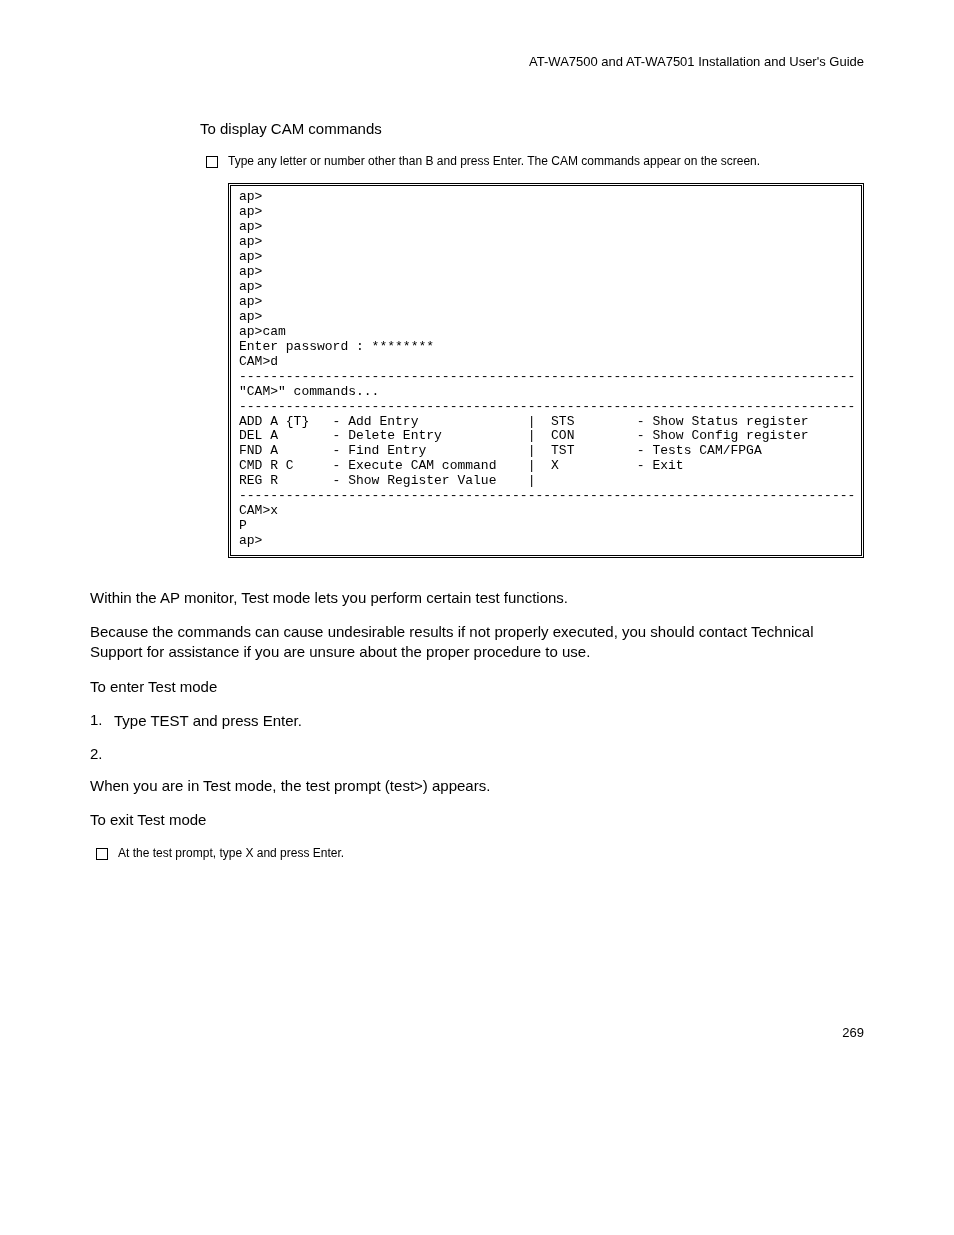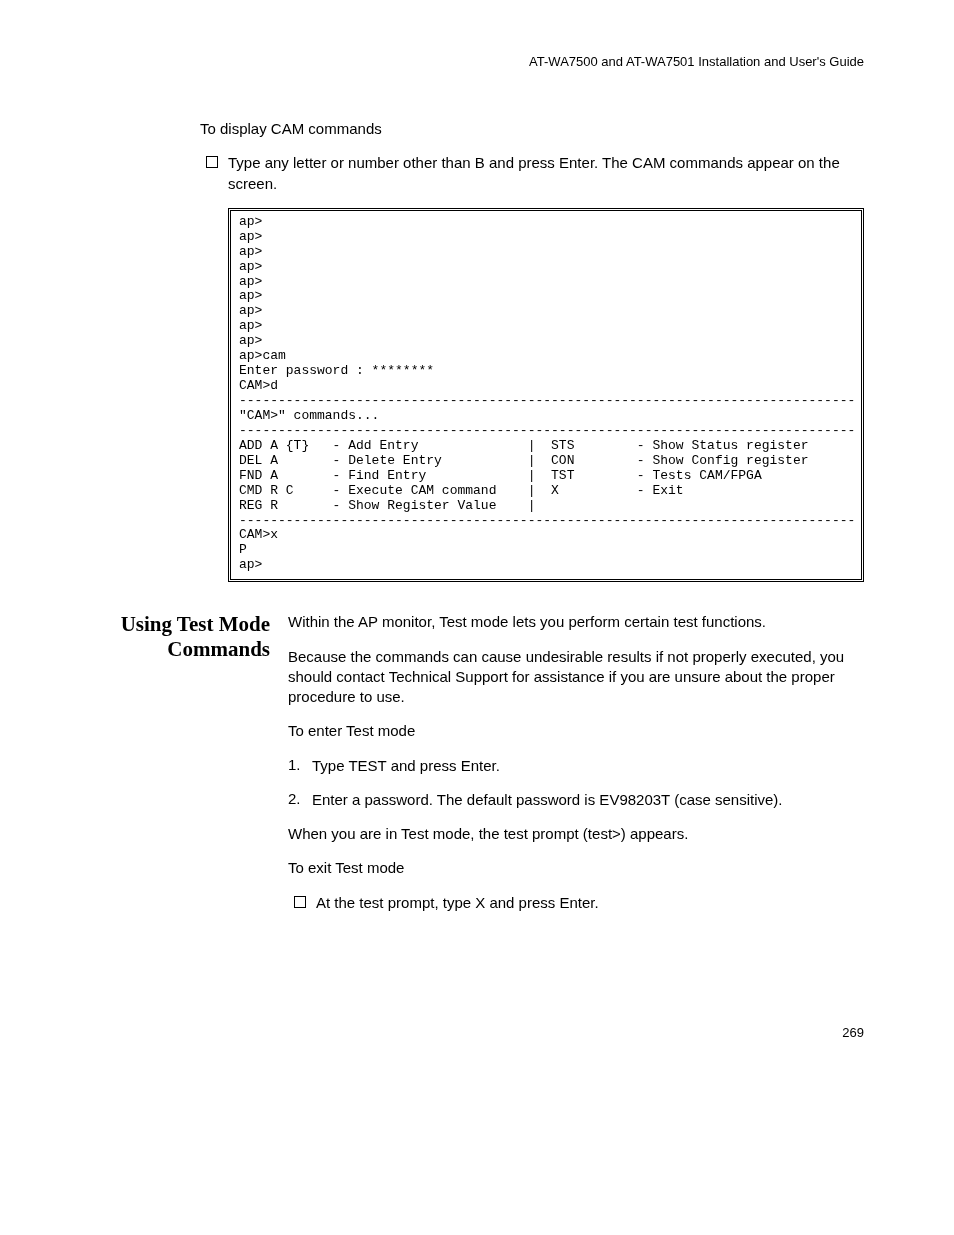--- a/index.html
+++ b/index.html
@@ -37,21 +37,21 @@
   }
   .bullet-icon {
     width: 12px;
     height: 12px;
     border: 1.5px solid #000;
     box-sizing: border-box;
     margin: 3px 10px 0 6px;
     flex: 0 0 auto;
   }
   .bullet-text {
-    font-size: 15px;
+    font-size: 12px;
     line-height: 1.35;
   }
   .num-row {
     display: flex;
     align-items: flex-start;
     margin: 0 0 14px 0;
   }
   .num {
     width: 24px;
     flex: 0 0 auto;
@@ -131,33 +131,31 @@
 DEL A       - Delete Entry           |  CON        - Show Config register
 FND A       - Find Entry             |  TST        - Tests CAM/FPGA
 CMD R C     - Execute CAM command    |  X          - Exit
 REG R       - Show Register Value    |
 -------------------------------------------------------------------------------
 CAM&gt;x
 P
 ap&gt;</div>
 
   <div class="two-col-section">
-    <div class="side-heading">Using Test Mode Commands</div>
     <div class="side-body">
       <p class="p">Within the AP monitor, Test mode lets you perform certain test functions.</p>
       <p class="p">Because the commands can cause undesirable results if not properly executed, you should contact Technical Support for assistance if you are unsure about the proper procedure to use.</p>
       <p class="p">To enter Test mode</p>
 
       <div class="num-row">
         <span class="num">1.</span>
         <span class="num-text">Type TEST and press Enter.</span>
       </div>
       <div class="num-row">
         <span class="num">2.</span>
-        <span class="num-text">Enter a password. The default password is EV98203T (case sensitive).</span>
       </div>
 
       <p class="p">When you are in Test mode, the test prompt (test&gt;) appears.</p>
       <p class="p">To exit Test mode</p>
 
       <div class="bullet-row">
         <span class="bullet-icon"></span>
         <span class="bullet-text">At the test prompt, type X and press Enter.</span>
       </div>
 

